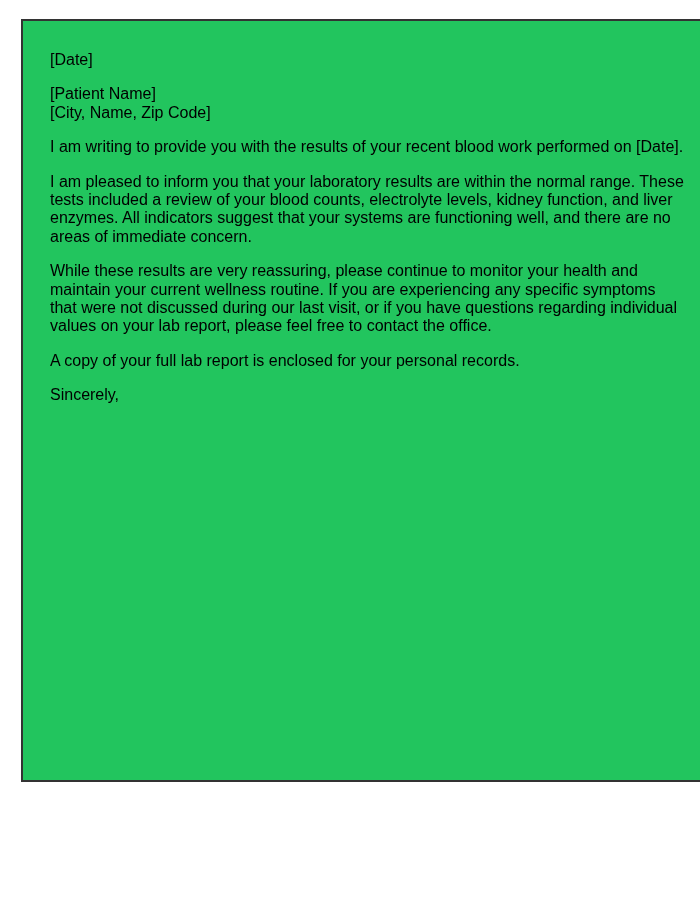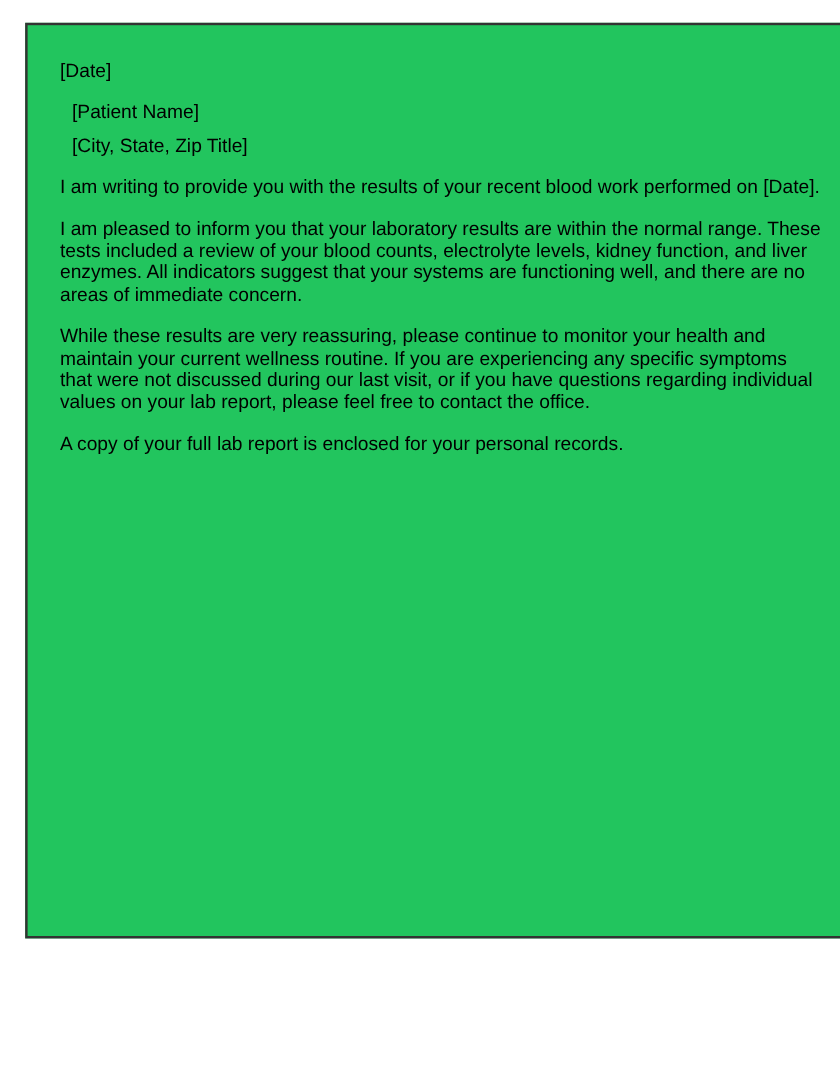--- a/index.html
+++ b/index.html
@@ -26,41 +26,42 @@
     padding: 30px 27px;
     font-family: Liberation Sans, sans-serif;
     font-size: 16px;
     line-height: 1.15;
     color: #000000;
   }
   .para {
     margin: 0 0 16px 0;
   }
   .line {
-    margin: 10px;
+    margin: 0;
   }
 </style>
 </head>
 <body>
 
 <div class="canvas">
   <div class="page">
 
     <p class="para">[Date]</p>
 
     <div class="para">
       <div class="line">[Patient Name]</div>
-      <div class="line">[City, State, Zip Title]</div>
+      <div class="line">[City, Name, Zip Code]</div>
     </div>
 
 
     <p class="para">I am writing to provide you with the results of your recent blood work performed on [Date].</p>
 
     <p class="para">I am pleased to inform you that your laboratory results are within the normal range. These tests included a review of your blood counts, electrolyte levels, kidney function, and liver enzymes. All indicators suggest that your systems are functioning well, and there are no areas of immediate concern.</p>
 
     <p class="para">While these results are very reassuring, please continue to monitor your health and maintain your current wellness routine. If you are experiencing any specific symptoms that were not discussed during our last visit, or if you have questions regarding individual values on your lab report, please feel free to contact the office.</p>
 
     <p class="para">A copy of your full lab report is enclosed for your personal records.</p>
 
+    <p class="para">Sincerely,</p>
 
 
   </div>
 </div>
 
 </body></html>

